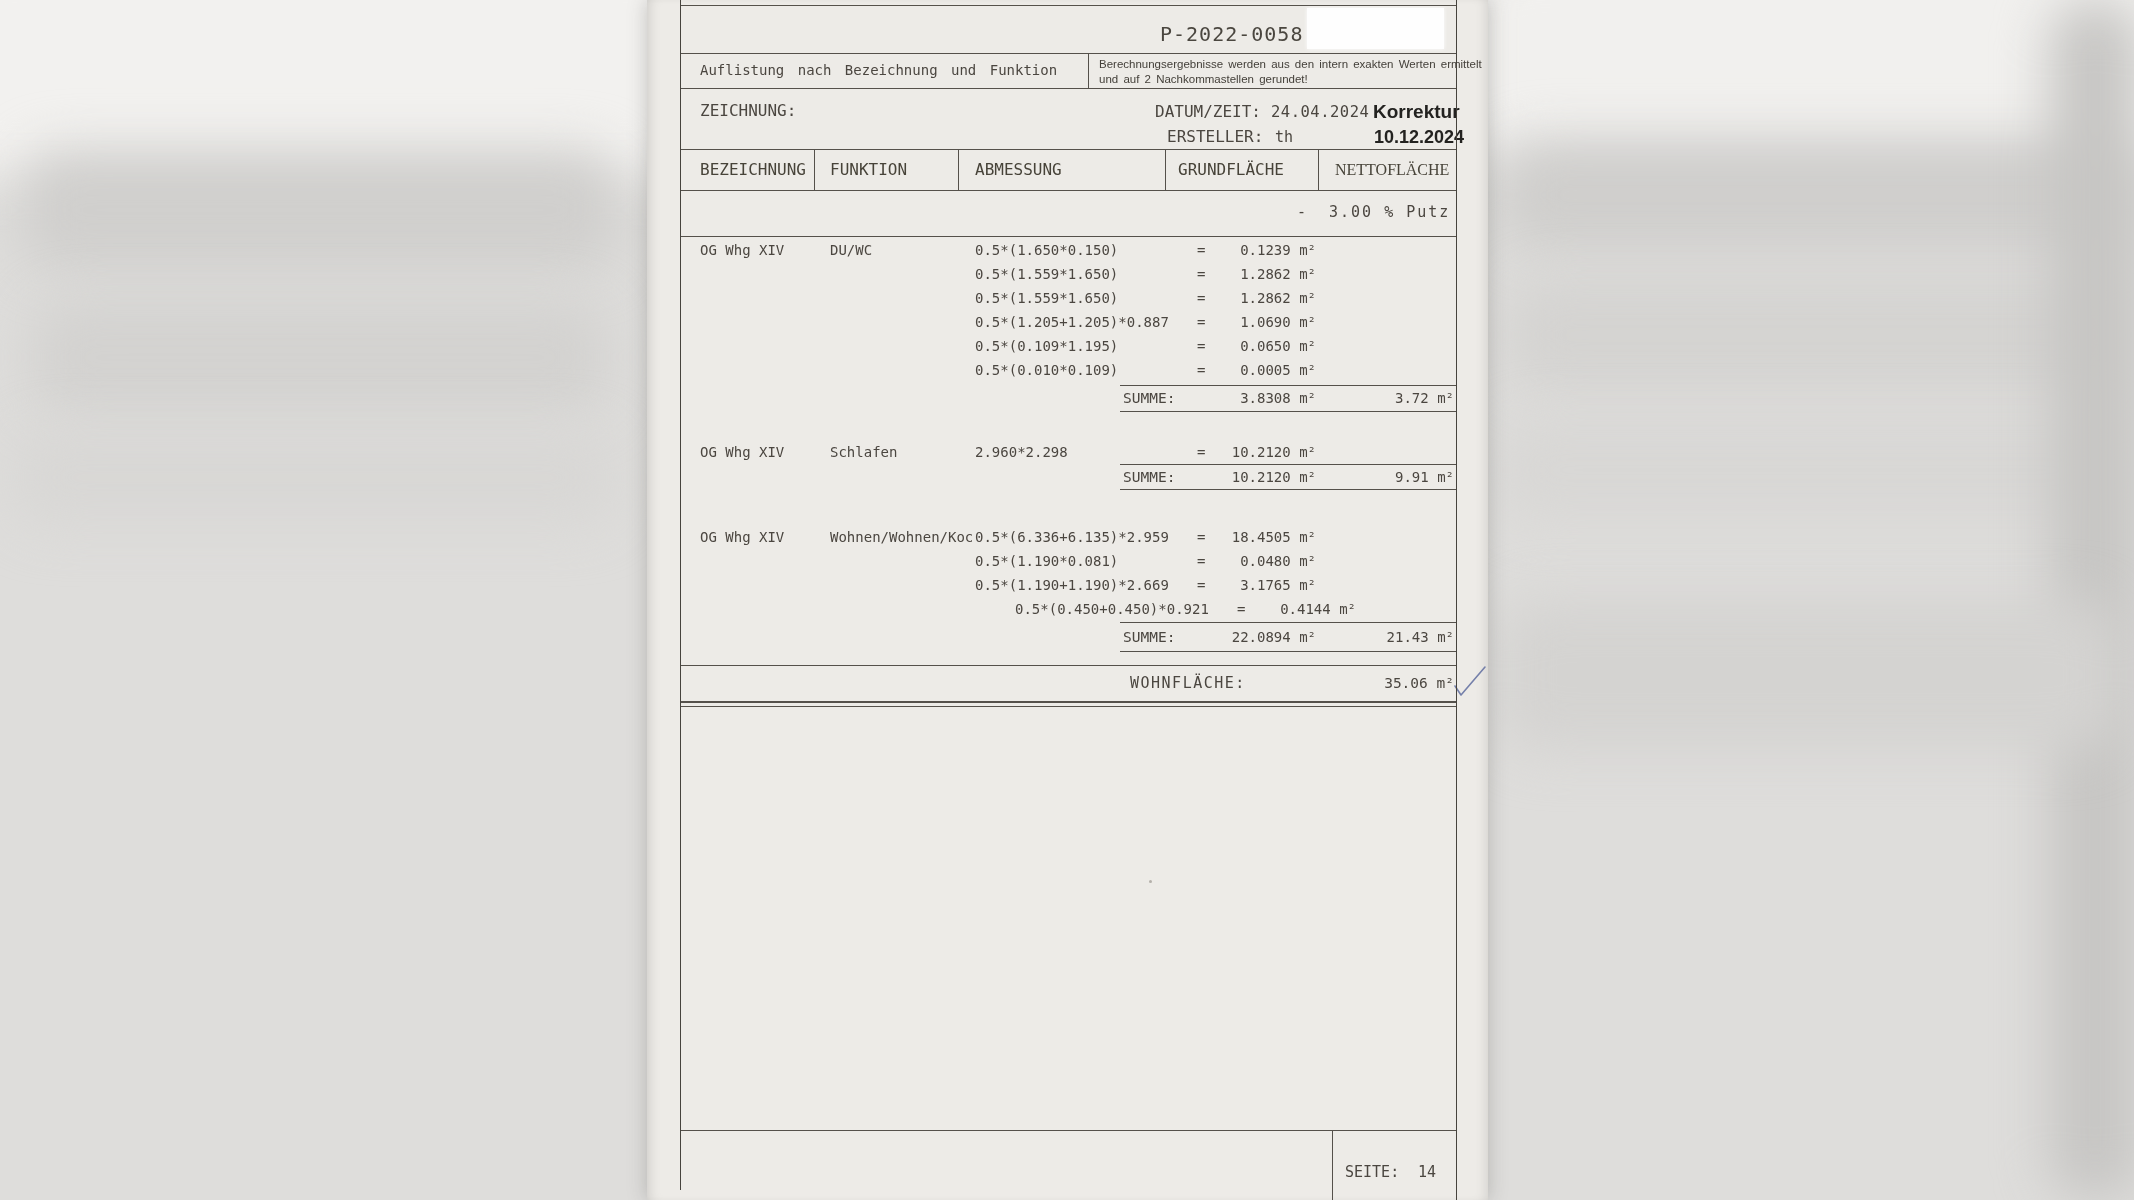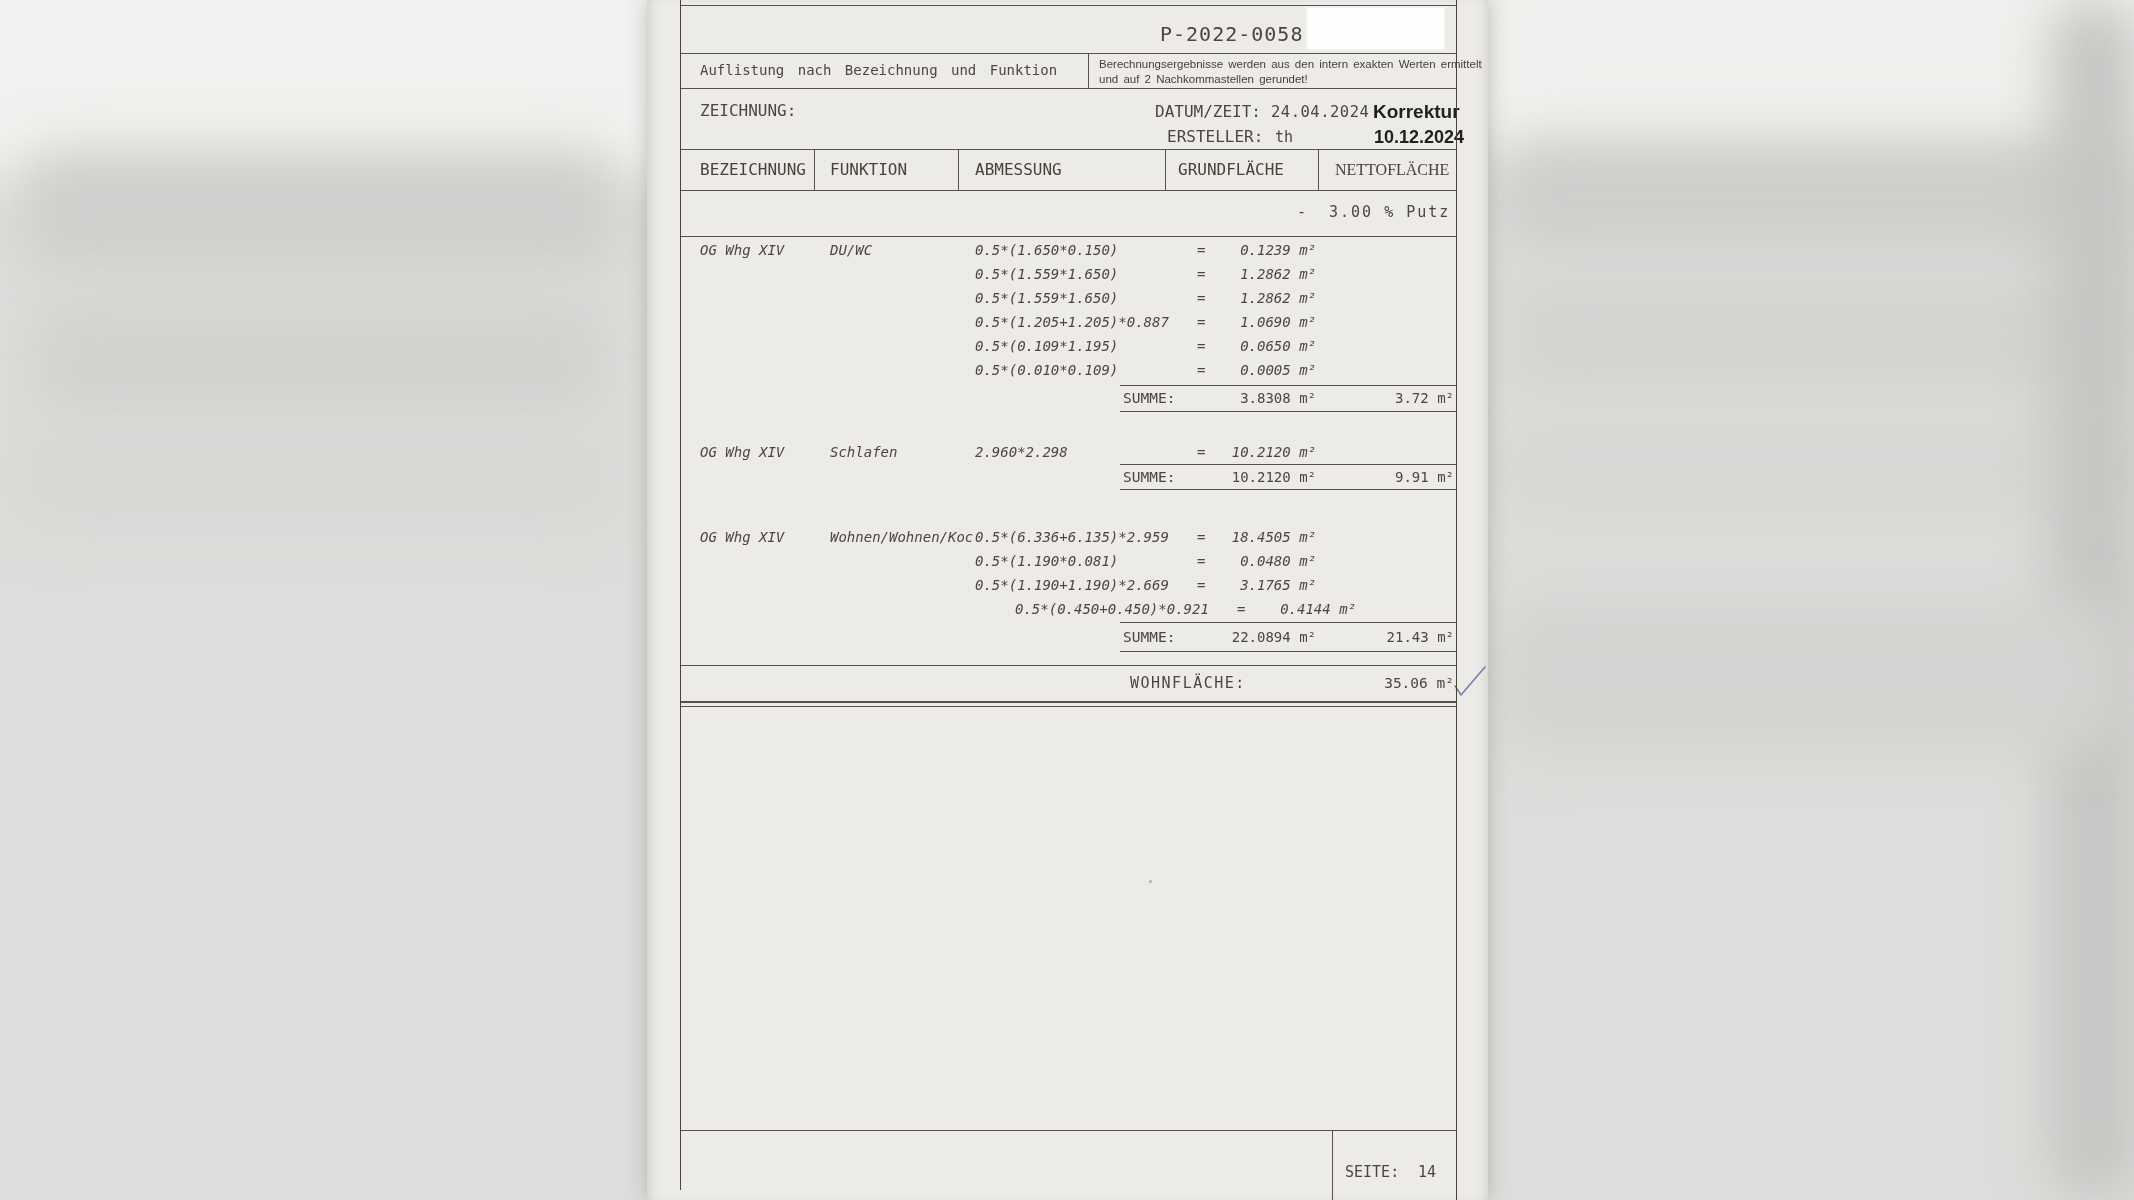--- a/index.html
+++ b/index.html
@@ -48,21 +48,21 @@
   .datvalue{left:624px;top:99px;line-height:26px;font-size:15.5px;letter-spacing:.5px;}
   .erstlabel{left:508px;top:124px;line-height:26px;margin-left:12px;}
   .erstvalue{left:628px;top:124px;line-height:26px;font-size:15px;}
   .stamp{font-family:"Liberation Sans",sans-serif;font-weight:bold;color:#232220;}
   .korr{left:726px;top:99px;line-height:26px;font-size:19px;}
   .korrdate{left:727px;top:124px;line-height:26px;font-size:18px;}
   .hcell{top:149px;line-height:41px;font-size:16px;color:#474339;}
   .h0{left:53px;} .h1{left:183px;} .h2{left:328px;} .h3{left:531px;} .h4{left:688px;font-family:Liberation Serif, serif;}
   .putz{top:198px;line-height:28px;font-size:15px;letter-spacing:2px;}
   .putzminus{left:650px;} .putztext{left:682px;}
-  .calc-row{position:absolute;left:0;width:841px;height:24px;line-height:24px;font-size:14px;color:#4b4640;font-style:italic;}
+  .calc-row{position:absolute;left:0;width:841px;height:24px;line-height:24px;font-size:14px;color:#4b4640;}
   .calc-row span{position:absolute;white-space:pre;}
   .cr-bez{left:53px;} .cr-fun{left:183px;} .cr-for{left:328px;}
   .cr-eq{left:550px;} .cr-val{right:172px;}
   .summe{position:absolute;left:473px;width:336px;border-top:1.2px solid #55514b;border-bottom:1.2px solid #55514b;font-size:14px;color:#4b4640;}
   .summe span{position:absolute;white-space:pre;}
   .sm-label{left:3px;font-size:14.5px;}
   .sm-grund{right:140px;}
   .sm-netto{right:2px;}
   .wofl-label{left:483px;top:668px;line-height:30px;font-size:15px;letter-spacing:1.5px;}
   .wofl-value{right:34px;top:668px;line-height:30px;font-size:14.5px;}

